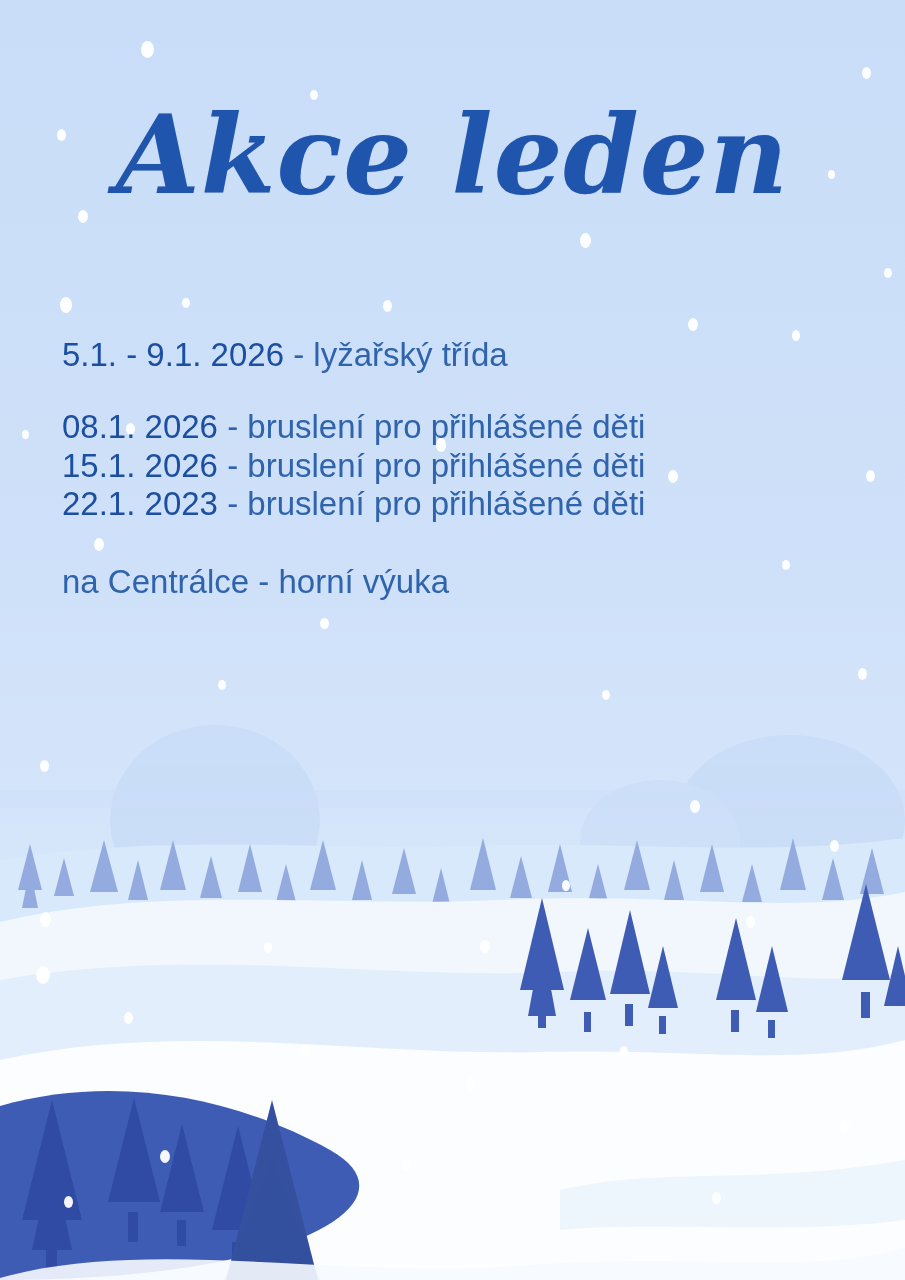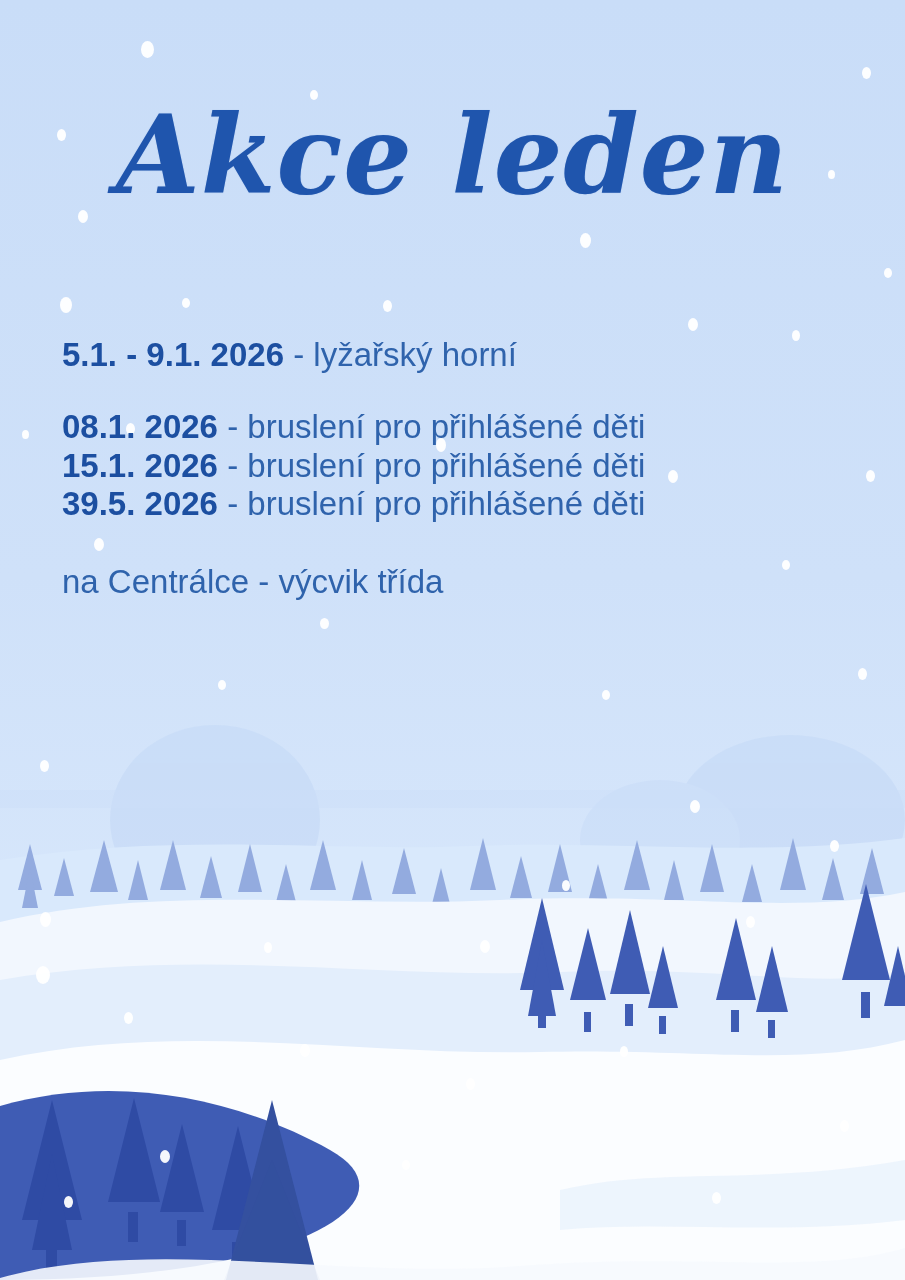--- a/index.html
+++ b/index.html
@@ -62,21 +62,21 @@
     width: 800px;
     color: #2e5fa8;
   }
   .line {
     font-size: 33px;
     line-height: 1.16;
     color: #2f63ac;
     white-space: nowrap;
   }
   .line .d {
-    font-weight: 700;
+    font-weight: 400;
     color: #1c4fa1;
   }
   .line.second {
     white-space: nowrap;
   }
   .gap-md { height: 34px; }
   .row { margin-bottom: 0; }
   .row + .row { }
 </style>
 </head>
@@ -218,37 +218,37 @@
     <span class="flake" style="left:712px;top:1192px;width:9px;height:12px;"></span>
     <span class="flake" style="left:218px;top:680px;width:8px;height:10px;"></span>
     <span class="flake" style="left:40px;top:760px;width:9px;height:12px;"></span>
   </div>
 
   <div class="title">Akce leden</div>
 
   <div class="content">
 
     <div class="line row">
-      <span class="d">5.1. - 9.1. 2026</span><span> - </span><span>lyžařský horní</span>
+      <span class="d">5.1. - 9.1. 2026</span><span> - </span><span>lyžařský třída</span>
     </div>
 
     <div class="gap-md"></div>
 
     <div class="line row">
       <span class="d">08.1. 2026</span><span> - </span><span>bruslení pro přihlášené děti</span>
     </div>
 
     <div class="line row">
       <span class="d">15.1. 2026</span><span> - </span><span>bruslení pro přihlášené děti</span>
     </div>
 
     <div class="line row">
-      <span class="d">39.5. 2026</span><span> - </span><span>bruslení pro přihlášené děti</span>
+      <span class="d">22.1. 2023</span><span> - </span><span>bruslení pro přihlášené děti</span>
     </div>
 
 
     <div class="gap-md"></div>
 
-    <div class="line second" style="margin-top:6px;">na Centrálce - výcvik třída</div>
+    <div class="line second" style="margin-top:6px;">na Centrálce - horní výuka</div>
 
   </div>
 
 </div>
 
 </body></html>

